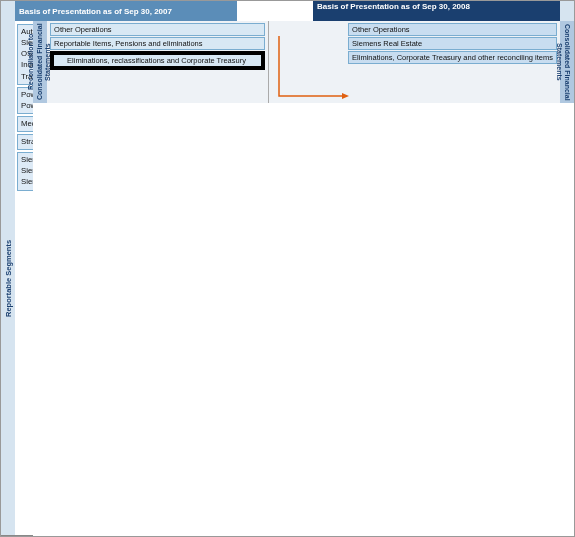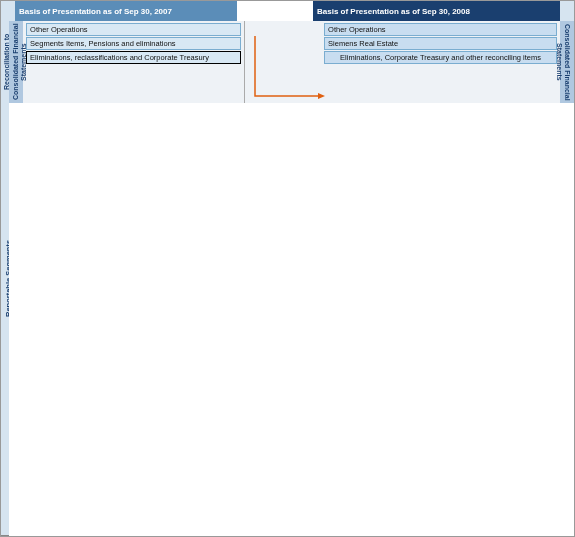--- a/index.html
+++ b/index.html
@@ -43,21 +43,20 @@
     .th-mid {
       width: 76px;
       flex-shrink:0;
     }
     .th-right-col {
       background: #1a3f6f;
       color: #fff;
       font-size: 8px;
       font-weight: bold;
       display: flex;
-      align-items: center;
       padding: 1px 4px;
       flex: 1;
     }
     .th-right {
       width: 14px;
       flex-shrink:0;
       background:#d6e4f0;
     }
     
     .content-rows {
@@ -199,36 +198,36 @@
     </div>
 
     <div class="recon-row">
 
       <div class="recon-vlabel-left">
         <span>Reconciliation to Consolidated Financial Statements</span>
       </div>
 
       <div style="width:222px;flex-shrink:0;padding:2px 3px;border-right:1px solid #aaa;background:#eef2f6;display:flex;flex-direction:column;gap:1px;">
         <div style="border:1px solid #7aadd0;background:#d8e8f4;padding:1px 3px;font-size:7.5px;color:#111;">Other Operations</div>
-        <div style="border:1px solid #7aadd0;background:#d8e8f4;padding:1px 3px;font-size:7.5px;color:#111;">Segments Items, Pensions and eliminations</div>
-        <div style="border:1px solid #000000;background:#d8e8f4;padding:1px 3px;font-size:7.5px;color:#111;">Eliminations, reclassifications and Corporate Treasury</div>
+        <div style="border:1px solid #7aadd0;background:#d8e8f4;padding:1px 3px;font-size:7.5px;color:#111;">Reportable Items, Pensions and eliminations</div>
+        <div style="border:4px solid #000000;background:#d8e8f4;padding:1px 13px;font-size:7.5px;color:#111;">Eliminations, reclassifications and Corporate Treasury</div>
       </div>
 
       <div style="width:76px;flex-shrink:0;background:#eef2f6;position:relative;overflow:visible;">
         <svg style="position:absolute;top:0;left:0;width:100%;height:100%;overflow:visible;">
 
           <polyline points="10,15 10,75 76,75" stroke="#e06010" stroke-width="1.5" fill="none"></polyline>
           <polygon points="73,72 80,75 73,78" fill="#e06010"></polygon>
         </svg>
       </div>
 
       <div style="flex:1;padding:2px 3px;background:#eef2f6;display:flex;flex-direction:column;gap:1px;">
         <div style="border:1px solid #7aadd0;background:#c8ddf0;padding:1px 3px;font-size:7.5px;color:#111;">Other Operations</div>
         <div style="border:1px solid #7aadd0;background:#c8ddf0;padding:1px 3px;font-size:7.5px;color:#111;">Siemens Real Estate</div>
-        <div style="border:1px solid #7aadd0;background:#c8ddf0;padding:1px 15px;font-size:7.5px;color:#111;">Eliminations, Corporate Treasury and other reconciling items</div>
+        <div style="border:1px solid #7aadd0;background:#c8ddf0;padding:1px 3px;font-size:7.5px;color:#111;">Eliminations, Corporate Treasury and other reconciling items</div>
       </div>
 
       <div class="recon-vlabel-right">
         <span>Reconciliation to Consolidated Financial Statements</span>
       </div>
     </div>
   </div>
 </div>
 
 </body></html>

